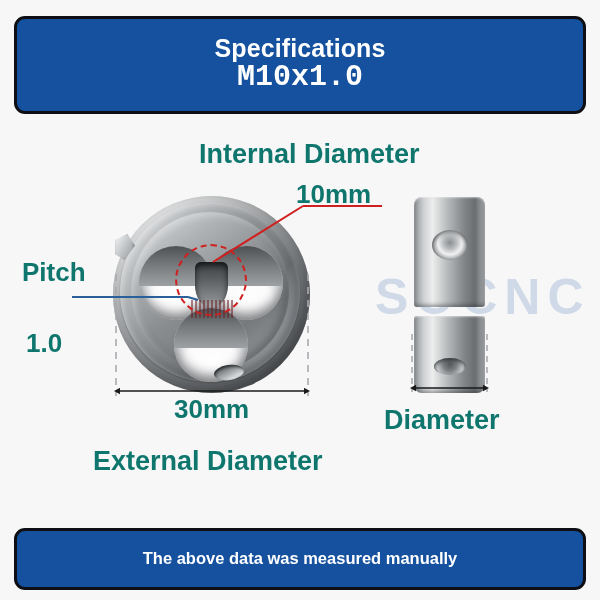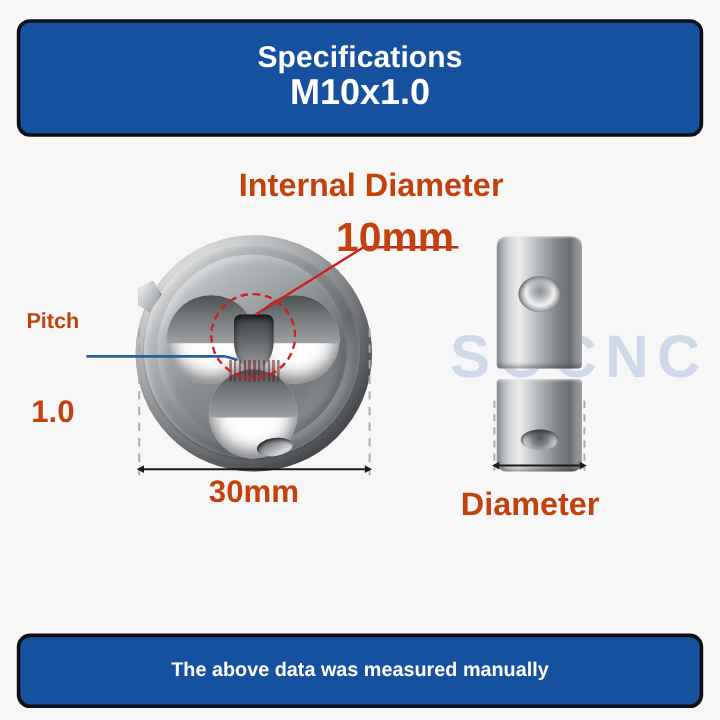--- a/index.html
+++ b/index.html
@@ -25,44 +25,44 @@
     justify-content:center;
     color:#ffffff;
     text-align:center;
   }
   #spec-banner{ top:16px; height:98px; }
   #spec-banner .spec-title{
     font-size:25px; font-weight:bold; line-height:1.05;
     letter-spacing:.1px;
   }
   #spec-banner .spec-value{
-    font-size:30px; font-weight:bold; line-height:1.12;
+    font-size:30px; font-weight:bold; line-height:1.12;font-family:Liberation Mono, monospace;
   }
   #disclaimer-banner{ bottom:10px; height:62px; }
   #disclaimer-banner .disc-line{
     font-size:16.5px; font-weight:bold; line-height:1.28;
   }
 
   
   #diagram{
     position:absolute;
     left:0; top:96px;
     width:600px; height:424px;
   }
 
   
   .lbl{
     position:absolute;
-    color:#c2410c;
+    color:#0f766e;
     font-weight:bold;
     white-space:nowrap;
   }
   #label-internal-diameter{ left:199px; top:43px; font-size:27px; }
-  #label-internal-value   { left:280px; top:83px; font-size:34px; }
-  #label-pitch            { left:22px;  top:161px; font-size:18px; }
+  #label-internal-value   { left:296px; top:83px; font-size:26px; }
+  #label-pitch            { left:22px;  top:161px; font-size:26px; }
   #label-pitch-value      { left:26px;  top:209px; font-size:26px;margin-top:23px; }
   #label-external-value   { left:174px; top:298px; font-size:26px; }
   #label-external-diameter{ left:93px;  top:350px; font-size:27px; }
   #label-thickness        { left:384px; top:309px; font-size:27px; }
 
   
   #watermark{
     position:absolute;
     left:375px; top:172px;
     font-size:50px;
@@ -291,18 +291,19 @@
       <line x1="487" y1="238" x2="487" y2="296" stroke="#a8abae" stroke-width="1.6" stroke-dasharray="6 5"></line>
       <line x1="416" y1="292" x2="483" y2="292" stroke="#1a1a1a" stroke-width="1.7" marker-start="url(#arrowL)" marker-end="url(#arrowR)"></line>
     </g>
   </svg>
 
   <div class="lbl" id="label-internal-diameter">Internal Diameter</div>
   <div class="lbl" id="label-internal-value">10mm</div>
   <div class="lbl" id="label-pitch">Pitch</div>
   <div class="lbl" id="label-pitch-value">1.0</div>
   <div class="lbl" id="label-external-value">30mm</div>
+  <div class="lbl" id="label-external-diameter">External Diameter</div>
   <div class="lbl" id="label-thickness">Diameter</div>
 </div>
 
 <div class="banner" id="disclaimer-banner">
   <div class="disc-line">The above data was measured manually</div>
 </div>
 
 </body></html>

